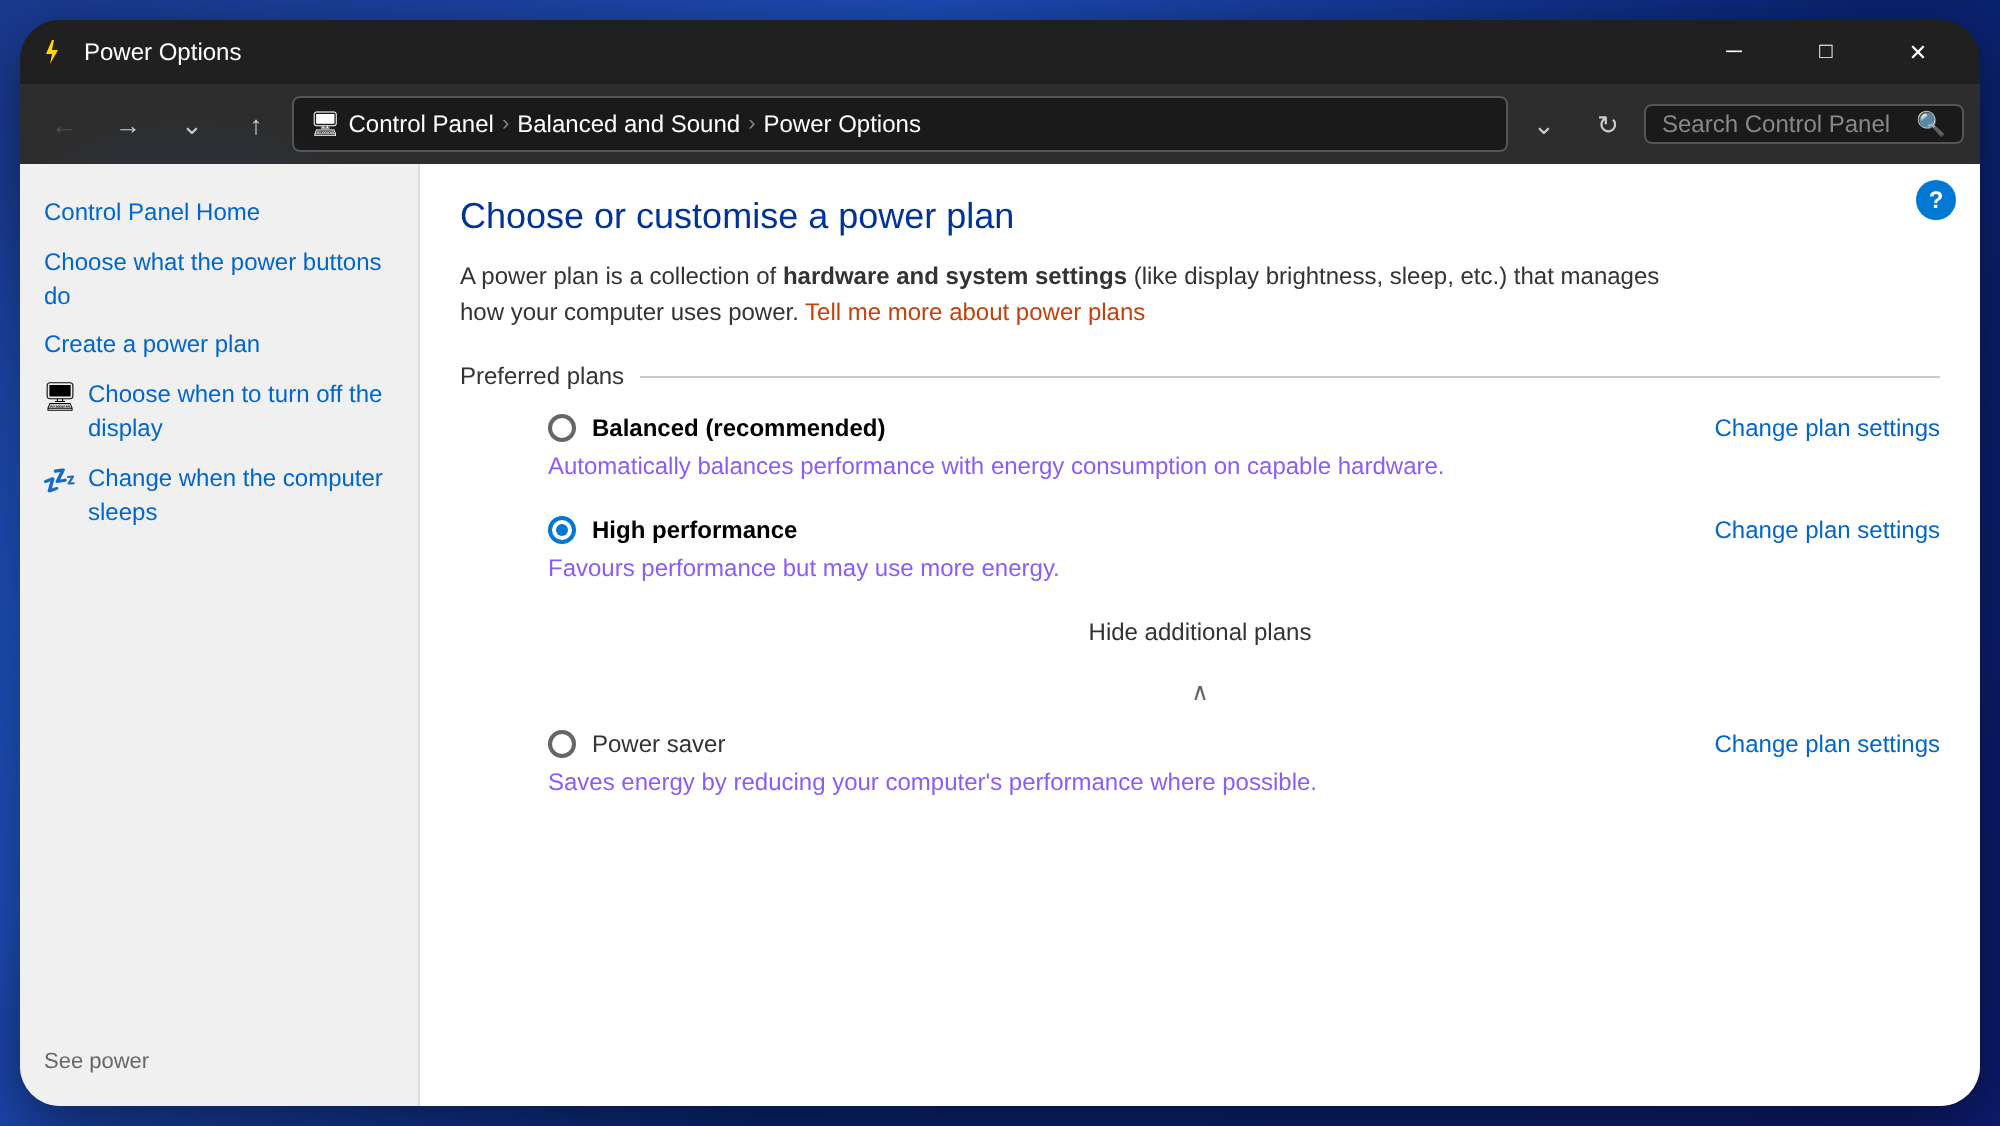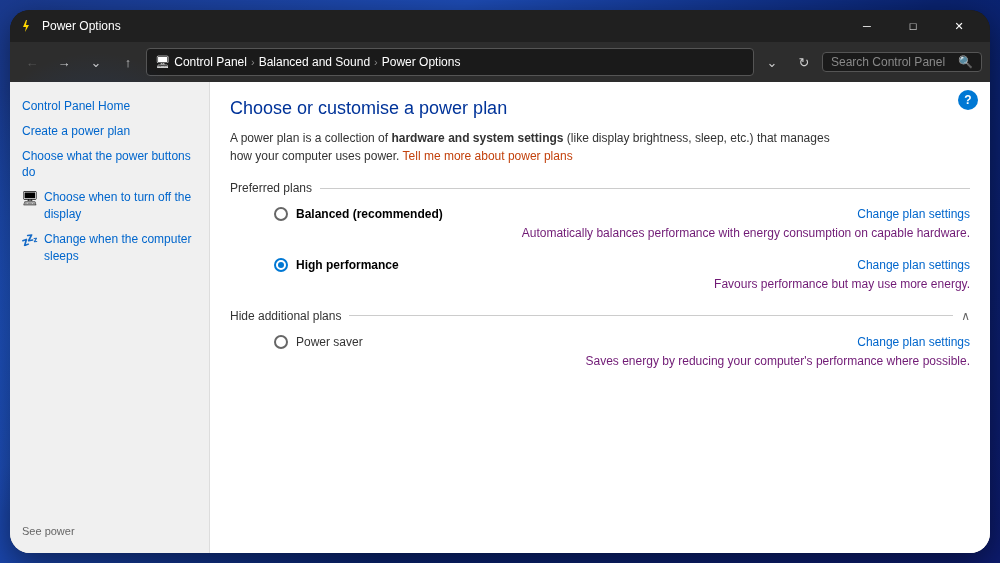--- a/index.html
+++ b/index.html
@@ -318,24 +318,23 @@
       color: #000;
     }
     .plan-change-link {
       color: #0066cc;
       font-size: 12px;
       text-decoration: none;
       cursor: pointer;
     }
     .plan-desc {
       font-size: 12px;
-      color: #701a75;
+      color: #8b5cf6;
       margin-left: 36px;
       line-height: 1.4;
-      text-align: right;
     }
     .see-also-title {
       font-size: 11px;
       color: #666;
       margin-bottom: 4px;
     }
     .see-also-link {
       color: #0066cc;
       font-size: 12px;
       text-decoration: none;
@@ -382,24 +381,24 @@
     </div>
   </div>
 
   <div class="content-area">
 
     <div class="sidebar" style="position:relative;">
       <a class="sidebar-link">
         <span class="sidebar-link-text">Control Panel Home</span>
       </a>
       <a class="sidebar-link">
-        <span class="sidebar-link-text">Create a power plan</span>
+        <span class="sidebar-link-text">Choose what the power buttons do</span>
       </a>
       <a class="sidebar-link">
-        <span class="sidebar-link-text">Choose what the power buttons do</span>
+        <span class="sidebar-link-text">Create a power plan</span>
       </a>
       <a class="sidebar-link">
         <span class="sidebar-link-icon">🖥</span>
         <span class="sidebar-link-text">Choose when to turn off the display</span>
       </a>
       <a class="sidebar-link">
         <span class="sidebar-link-icon">💤</span>
         <span class="sidebar-link-text">Change when the computer sleeps</span>
       </a>
 
@@ -433,21 +432,21 @@
 
       <div class="plan-item">
         <div class="plan-header">
           <div class="plan-radio selected"></div>
           <span class="plan-name"><strong>High performance</strong></span>
           <a href="#" class="plan-change-link">Change plan settings</a>
         </div>
         <p class="plan-desc">Favours performance but may use more energy.</p>
       </div>
 
-      <div class="section-divider" style="margin-top:12px;">
+      <div class="section-divider" style="margin-top:12px;flex-direction:column;">
         <span class="section-label">Hide additional plans</span>
         <div class="divider-line"></div>
         <span class="divider-arrow">∧</span>
       </div>
 
       <div class="plan-item">
         <div class="plan-header">
           <div class="plan-radio"></div>
           <span class="plan-name">Power saver</span>
           <a href="#" class="plan-change-link">Change plan settings</a>

